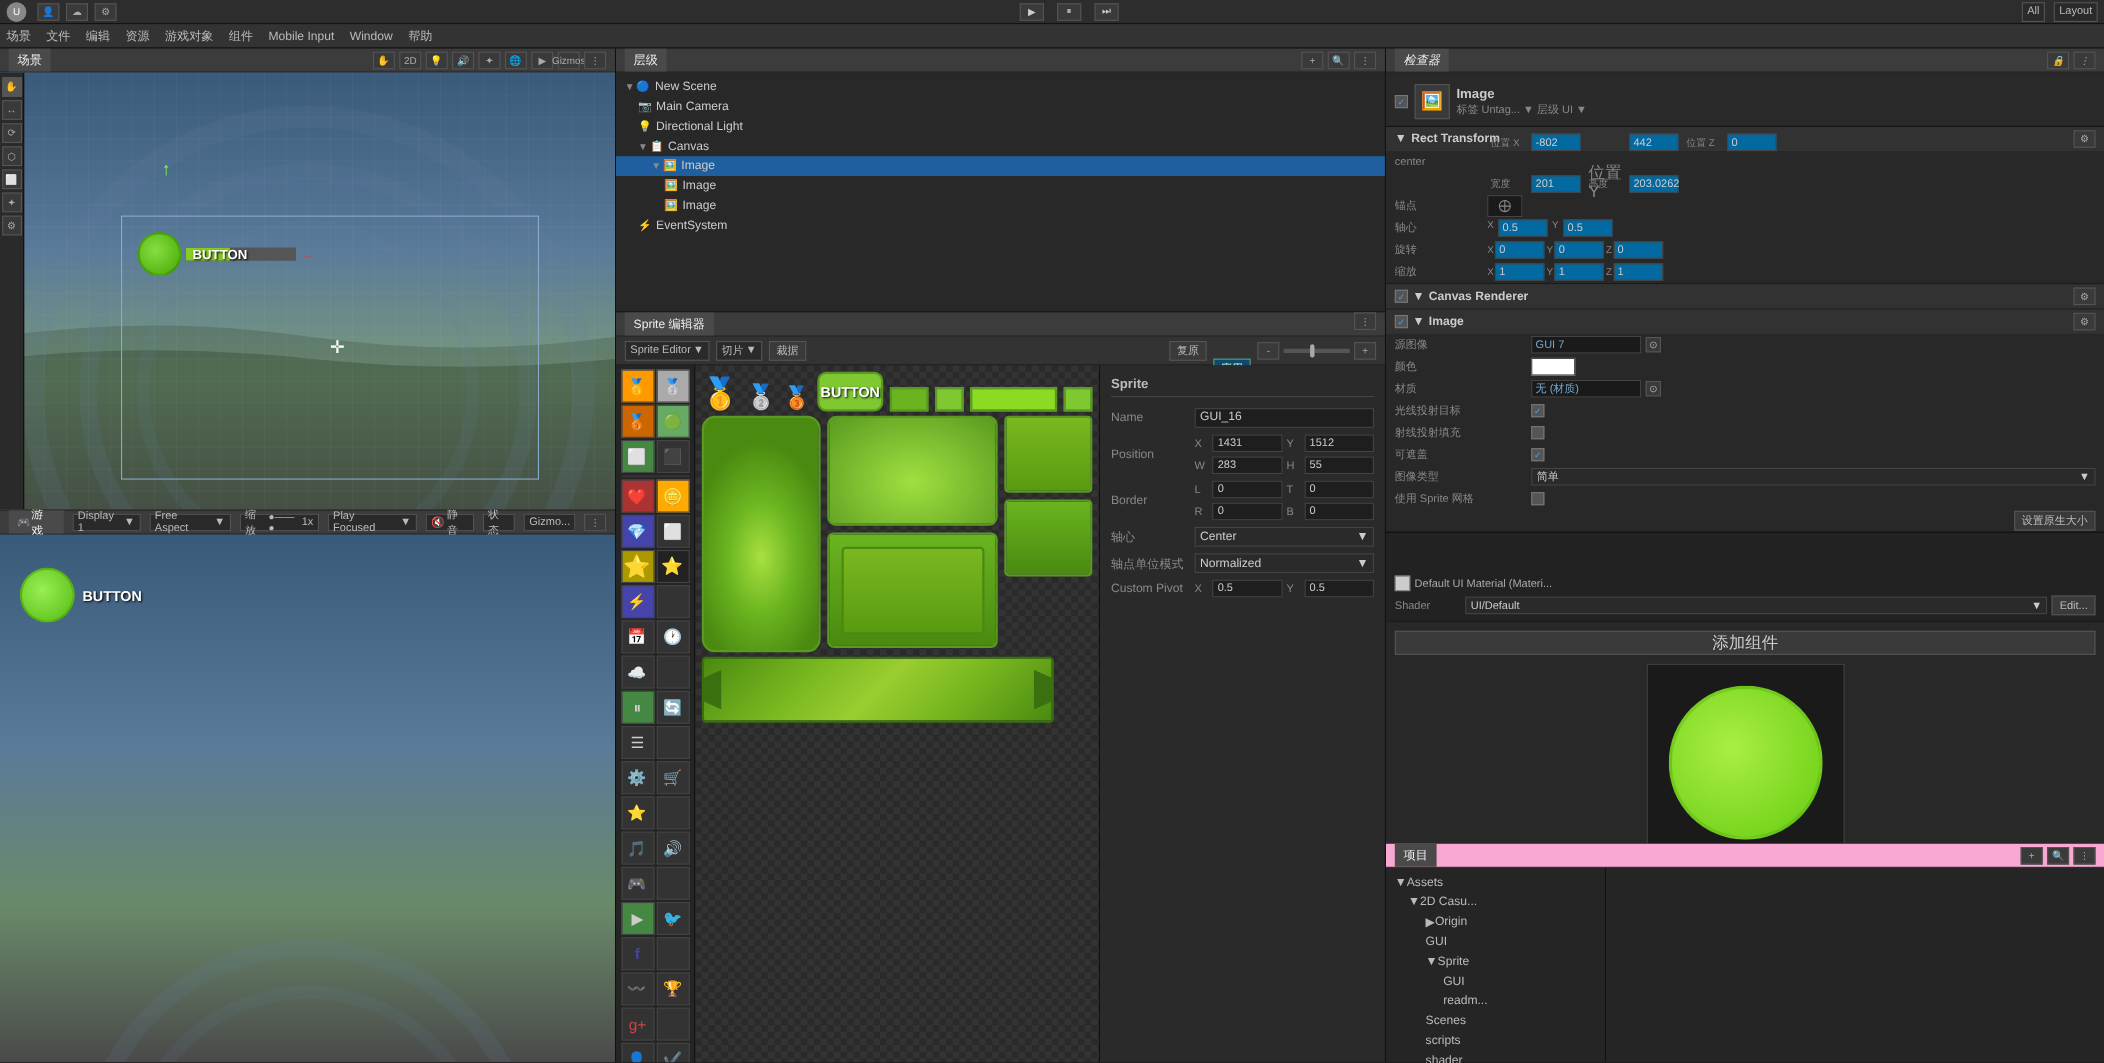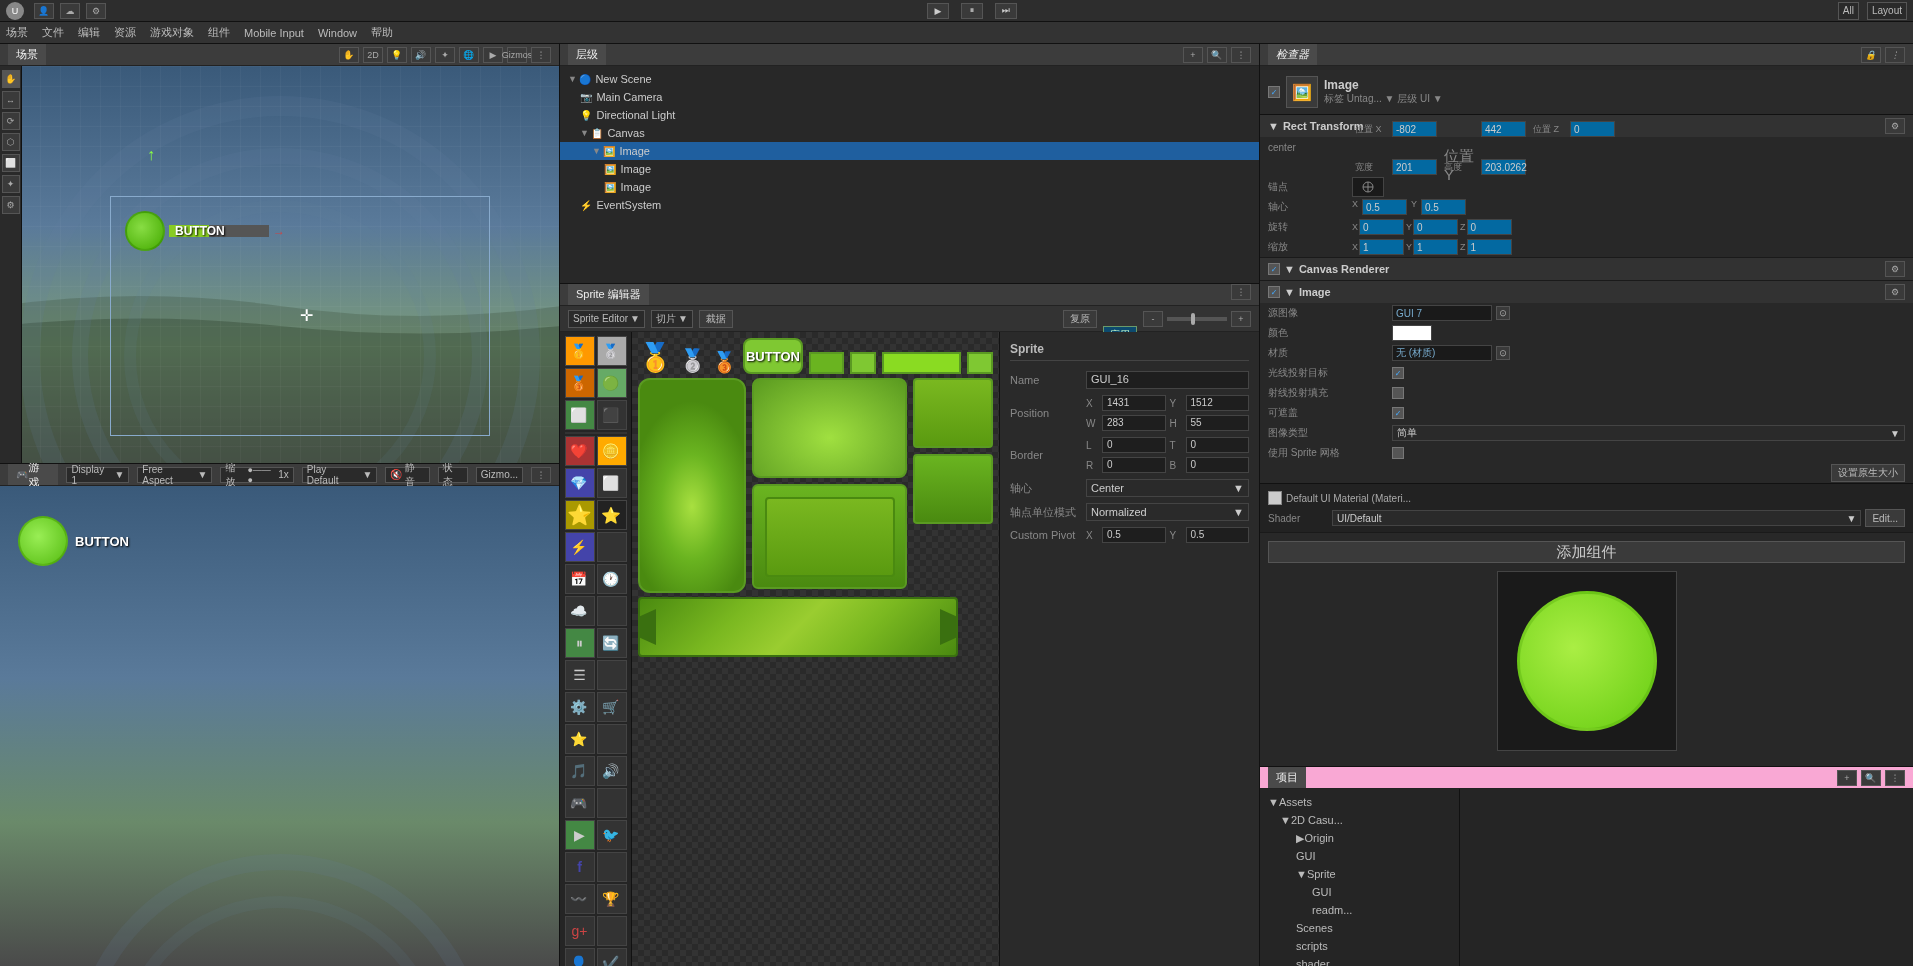--- a/index.html
+++ b/index.html
@@ -767,21 +767,21 @@
         <div class="game-dropdown">
           <span>Free Aspect</span>
           <span>▼</span>
         </div>
         <div class="game-dropdown">
           <span>缩放</span>
           <span style="font-size:9px;">●——●</span>
           <span>1x</span>
         </div>
         <div class="game-dropdown">
-          <span>Play Default</span>
+          <span>Play Focused</span>
           <span>▼</span>
         </div>
         <div class="game-dropdown">
           <span>🔇</span>
           <span>静音</span>
         </div>
         <div class="game-dropdown">
           <span>状态</span>
         </div>
         <div class="game-dropdown">
@@ -1271,21 +1271,21 @@
         <div class="insp-row">
           <span class="insp-label-wide">使用 Sprite 网格</span>
           <div class="insp-check"></div>
         </div>
         <div class="insp-row">
           <span style="flex:1;"></span>
           <div class="se-btn">设置原生大小</div>
         </div>
 
         <div style="padding: 4px 8px; background:#222; border-top:1px solid #111;">
-          <div style="display:flex; align-items:center; gap:4px; height:20px;">
+          <div style="display:flex; align-items:center; gap:4px; height:20px;margin-top:32px;">
             <div style="width:14px; height:14px; background:#ccc; border:1px solid #888;"></div>
             <span style="font-size:10px; color:#aaa;">Default UI Material (Materi...</span>
           </div>
           <div style="display:flex; align-items:center; gap:4px; height:20px;">
             <span style="font-size:10px; color:#888; width:60px;">Shader</span>
             <div class="info-select" style="height:16px; font-size:10px; flex:1;">
               <span>UI/Default</span>
               <span>▼</span>
             </div>
             <div class="se-btn">Edit...</div>

